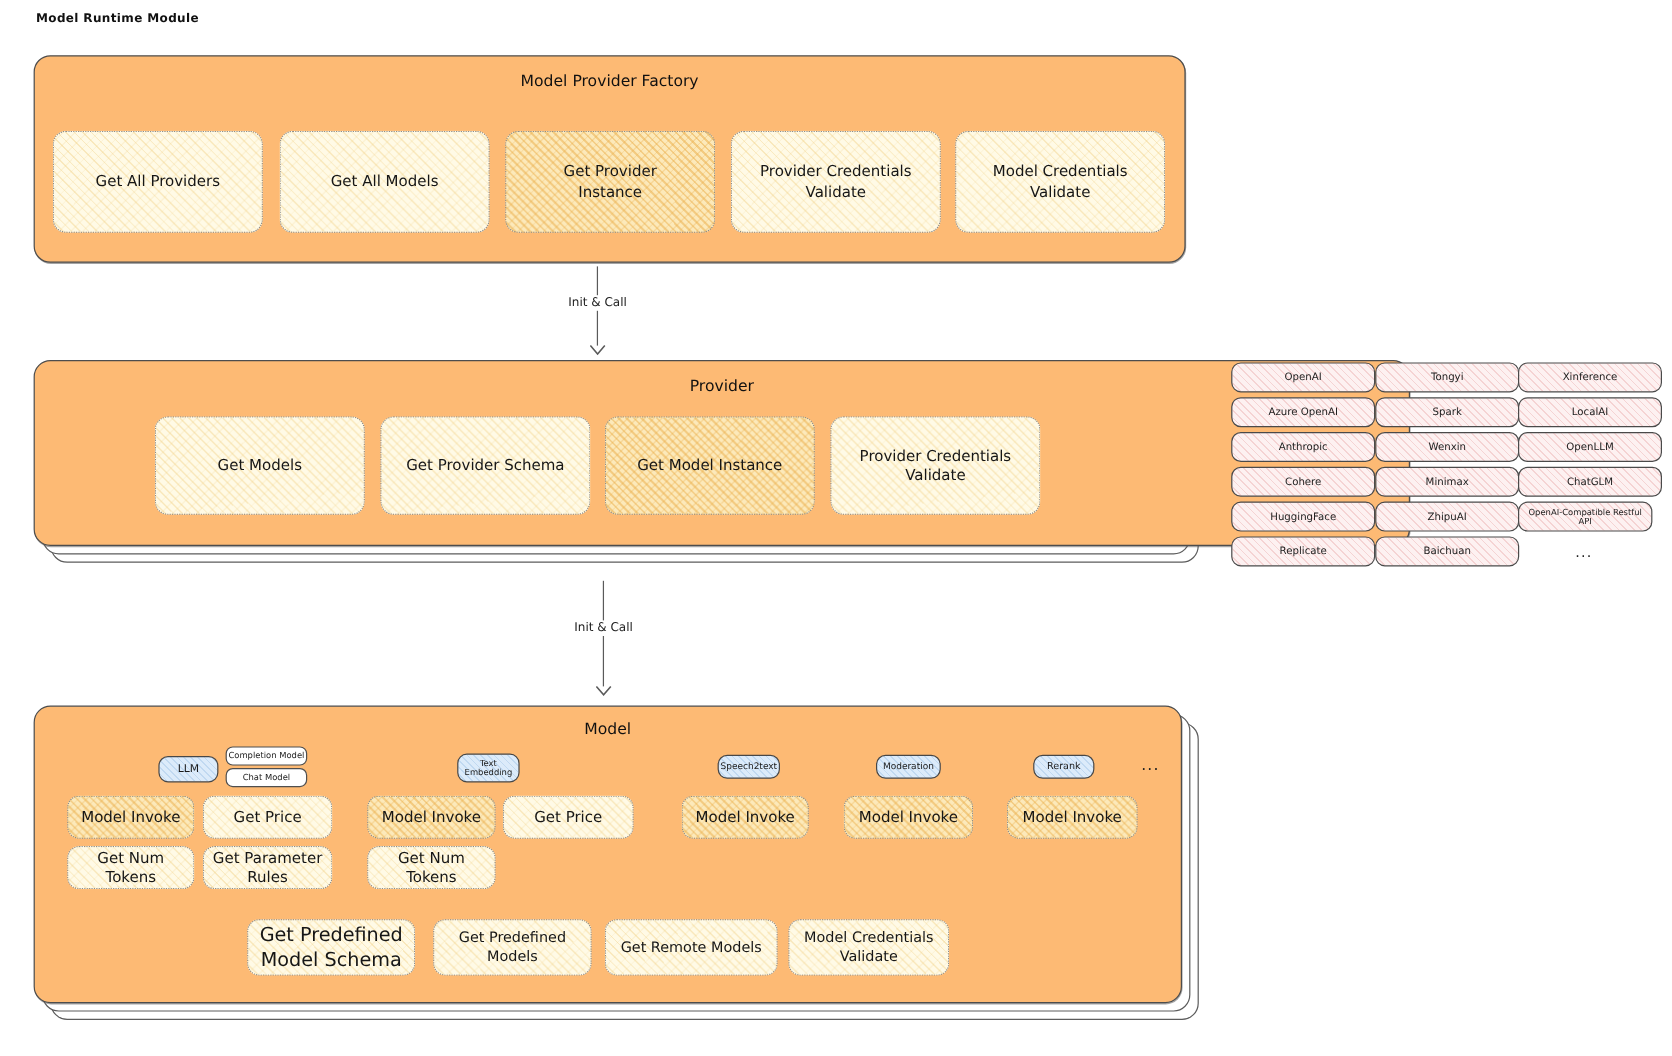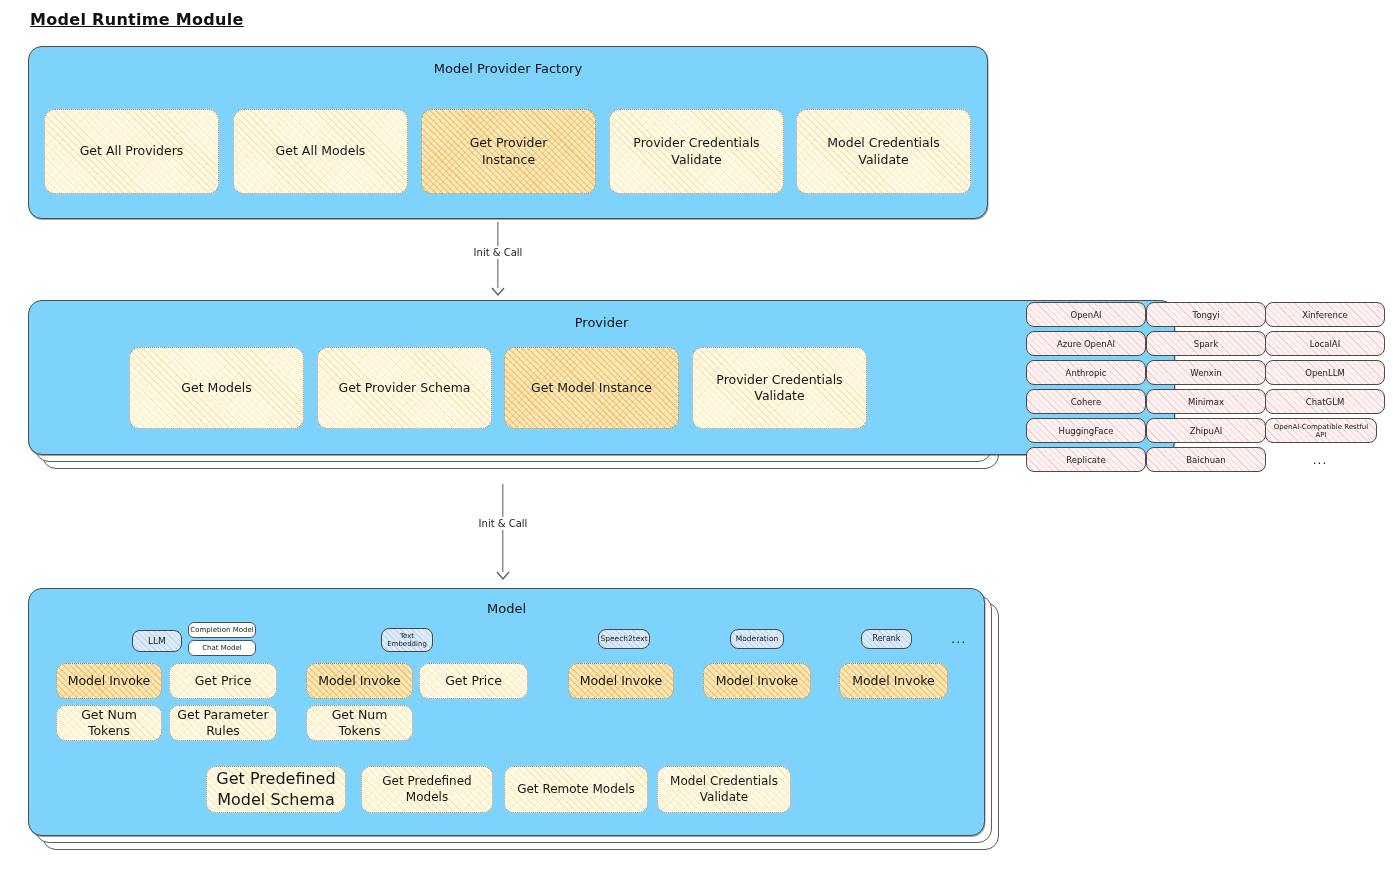--- a/index.html
+++ b/index.html
@@ -1,24 +1,24 @@
 <!DOCTYPE html>
 <html><head>
 <meta charset="utf-8">
 <style>
   html,body { margin:0; padding:0; background:#ffffff; }
   .canvas {
     position:relative; width:1393px; height:880px; background:#ffffff;
     font-family:"DejaVu Sans", "Liberation Sans", sans-serif; color:#1d1d1d; overflow:hidden;
   }
   .page-title {
-    position:absolute; left:30px; top:10px; font-size:16px; font-weight:700; letter-spacing:0.3px; color:#111;text-decoration:underline;
+    position:absolute; left:30px; top:10px; font-size:10px; font-weight:700; letter-spacing:0.3px; color:#111;
   }
   .bigbox {
-    position:absolute; background:#7dd3fc; border:1.5px solid #4d4d4d; border-radius:14px;
+    position:absolute; background:#fdba74; border:1.5px solid #4d4d4d; border-radius:14px;
     box-shadow:0.5px 1px 0 rgba(90,90,90,0.55); box-sizing:border-box;
   }
   .stack {
     position:absolute; background:#ffffff; border:1.4px solid #5c5c5c; border-radius:14px; box-sizing:border-box;
   }
   .boxtitle {
     position:absolute; top:14px; left:0; right:0; text-align:center; font-size:13px; color:#101010;
   }
   .node {
     position:absolute; display:flex; align-items:center; justify-content:center; text-align:center;

